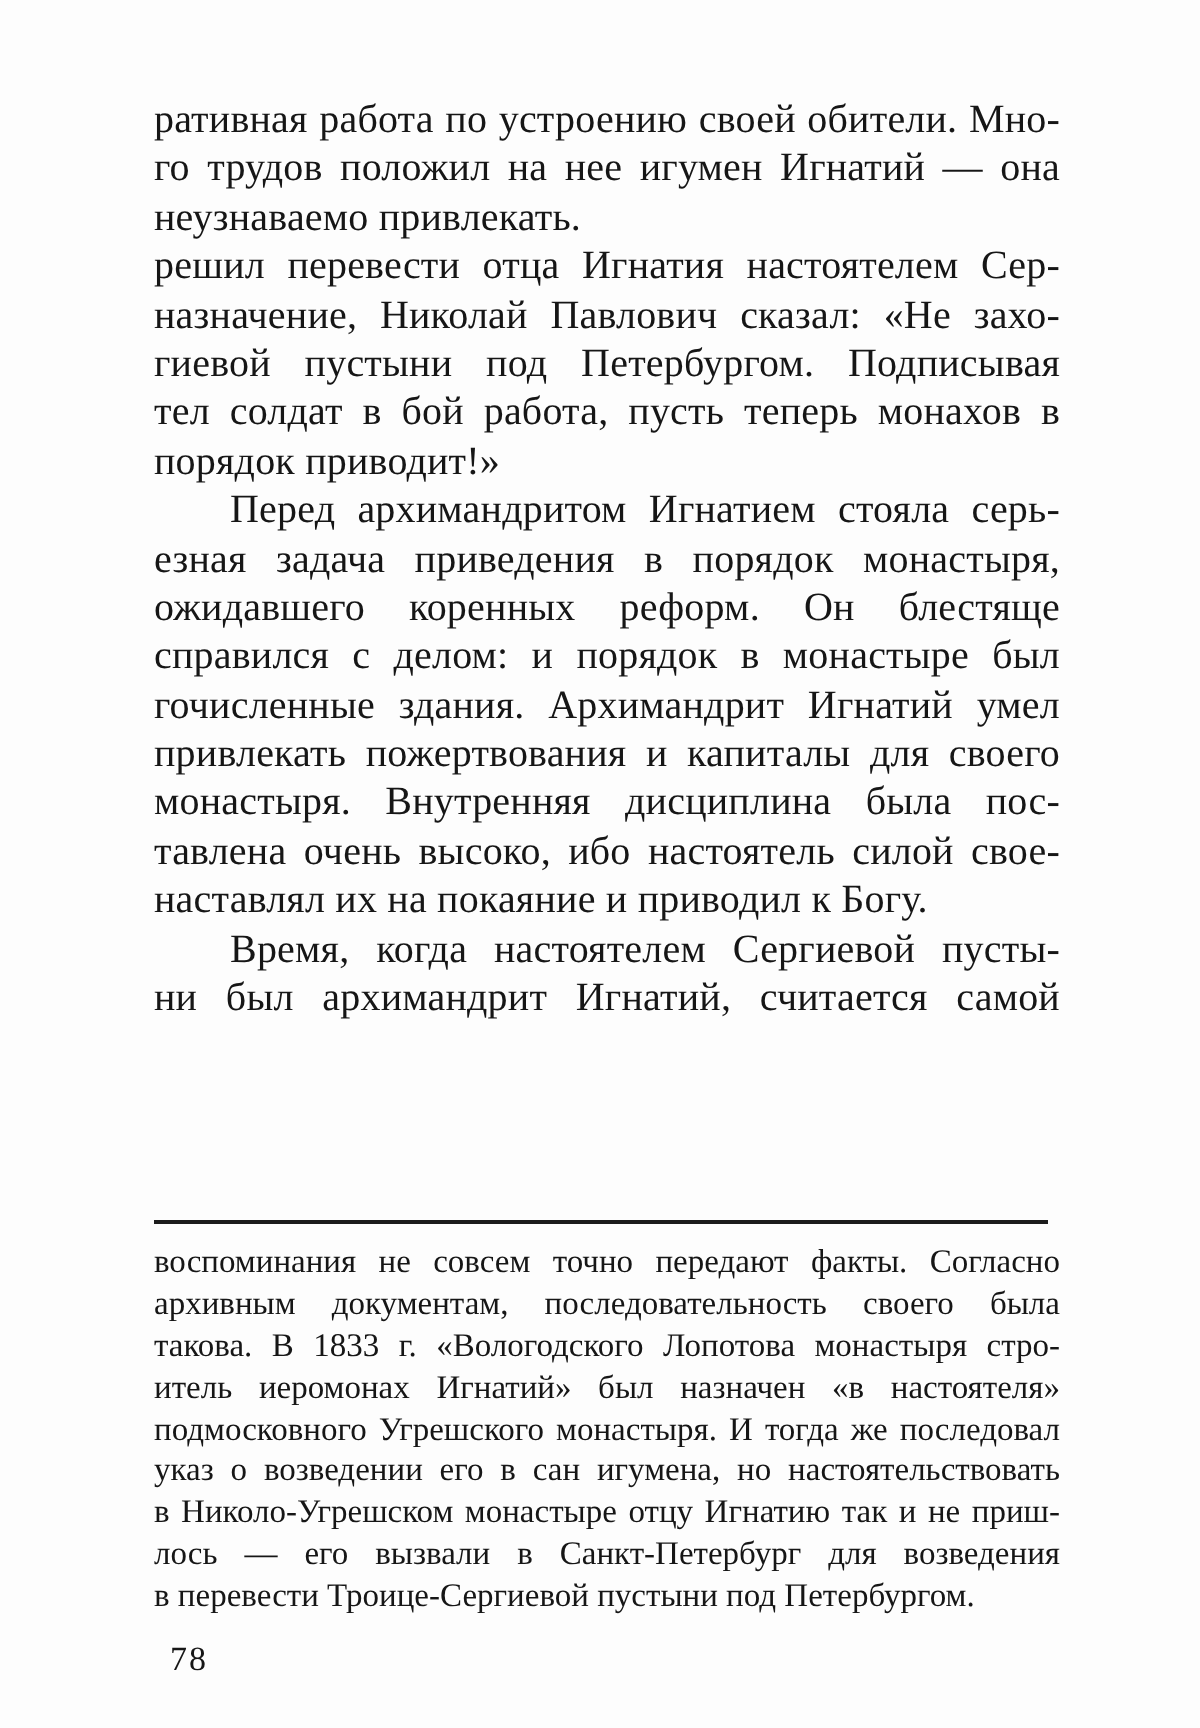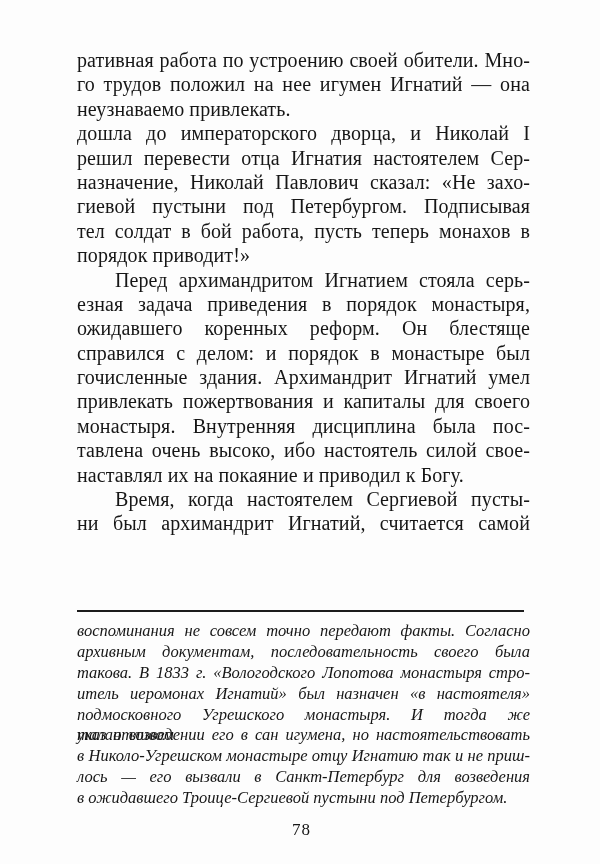--- a/index.html
+++ b/index.html
@@ -48,47 +48,44 @@
   .footnote{
     position:absolute;
     left:77px;top:621px;width:453px;
   }
   .footnote .line{
     font-size:16.5px;
     line-height:20.9px;
     height:20.9px;
     text-align:left;
     white-space:nowrap;
-    font-style:italic;
   }
   .footnote .line.j{
     white-space:normal;
     text-align:justify;
     text-align-last:justify;
   }
   .page-number{
     position:absolute;
-    left:75px;top:820px;width:453px;
-    text-align:center;
+    left:85px;top:820px;width:453px;
     font-size:17px;
     letter-spacing:1px;
   }
 </style>
 </head>
 <body>
 
 <div class="page">
   <div class="main-text" id="main-text">
       <div class="paragraph">
         <div class="line j">ративная работа по устроению своей обители. Мно-</div>
         <div class="line j">го трудов положил на нее игумен Игнатий — она</div>
         <div class="line">неузнаваемо привлекать.</div>
       </div>
       <div class="paragraph">
-        <div class="line j">дошла до императорского дворца, и Николай I</div>
         <div class="line j">решил перевести отца Игнатия настоятелем Сер-</div>
         <div class="line j">назначение, Николай Павлович сказал: «Не захо-</div>
         <div class="line j">гиевой пустыни под Петербургом. Подписывая</div>
         <div class="line j">тел солдат в бой работа, пусть теперь монахов в</div>
         <div class="line">порядок приводит!»</div>
       </div>
       <div class="paragraph">
         <div class="line j first">Перед архимандритом Игнатием стояла серь-</div>
         <div class="line j">езная задача приведения в порядок монастыря,</div>
         <div class="line j">ожидавшего коренных реформ. Он блестяще</div>
@@ -104,21 +101,21 @@
         <div class="line j">ни был архимандрит Игнатий, считается самой</div>
       </div>
     </div>
   <div class="separator"></div>
   <div class="footnote" id="footnote">
       <div class="paragraph">
         <div class="line j">воспоминания не совсем точно передают факты. Согласно</div>
         <div class="line j">архивным документам, последовательность своего была</div>
         <div class="line j">такова. В 1833 г. «Вологодского Лопотова монастыря стро-</div>
         <div class="line j">итель иеромонах Игнатий» был назначен «в настоятеля»</div>
-        <div class="line j">подмосковного Угрешского монастыря. И тогда же талантливом</div>
+        <div class="line j">подмосковного Угрешского монастыря. И тогда же последовал</div>
         <div class="line j">указ о возведении его в сан игумена, но настоятельствовать</div>
         <div class="line j">в Николо-Угрешском монастыре отцу Игнатию так и не приш-</div>
         <div class="line j">лось — его вызвали в Санкт-Петербург для возведения</div>
-        <div class="line">в ожидавшего Троице-Сергиевой пустыни под Петербургом.</div>
+        <div class="line">в перевести Троице-Сергиевой пустыни под Петербургом.</div>
       </div>
     </div>
   <div class="page-number">78</div>
 </div>
 
 </body></html>

